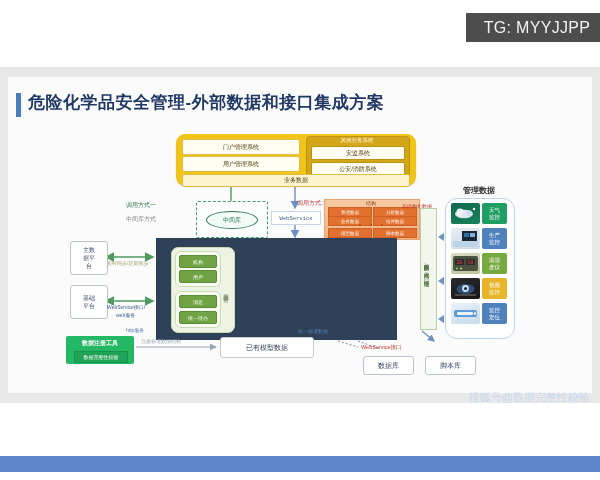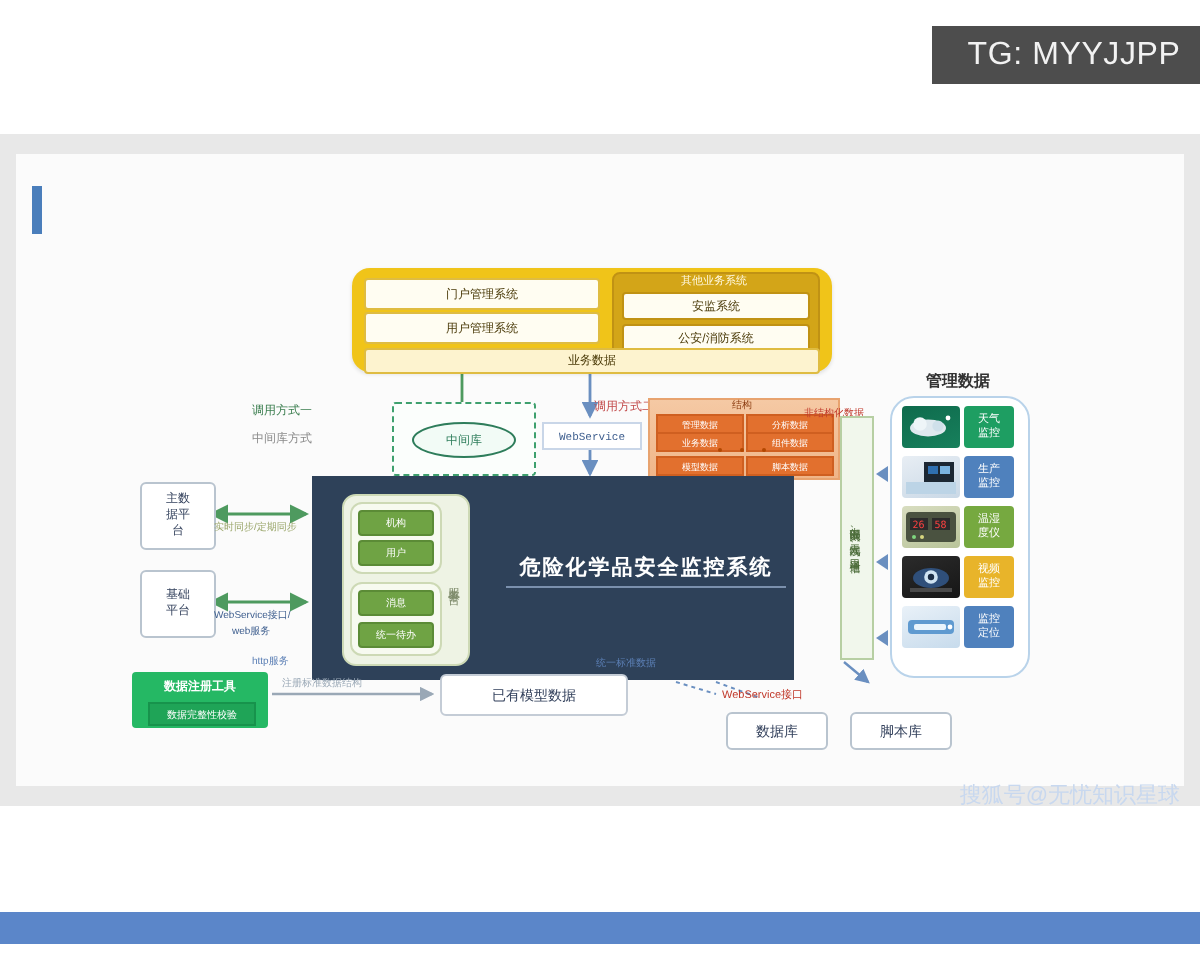--- a/index.html
+++ b/index.html
@@ -135,20 +135,21 @@
 <body>
 
 <div id="page">
 
   <div class="tg-badge">TG: MYYJJPP</div>
 
   <div class="slide">
     <div class="slide-inner">
 
       <div class="title-bar"></div>
+      <div class="title-text">危险化学品安全管理-外部数据和接口集成方案</div>
 
       <div class="diagram">
 
         <svg class="ov" viewBox="0 0 584 268">
           <defs>
             <marker id="ag" markerWidth="6" markerHeight="6" refX="5" refY="3" orient="auto">
               <path d="M0,0 L6,3 L0,6 Z" fill="#4e9a5f"></path>
             </marker>
             <marker id="agl" markerWidth="6" markerHeight="6" refX="1" refY="3" orient="auto">
               <path d="M6,0 L0,3 L6,6 Z" fill="#4e9a5f"></path>
@@ -264,21 +265,20 @@
           <span>用户</span>
           </div>
         <div class="svc-grp" style="left:167px;top:166px;width:44px;height:35px;"></div>
         <div class="gcell" style="left:171px;top:170px;width:36px;">
           <span>消息</span>
           </div>
         <div class="gcell" style="left:171px;top:186px;width:36px;">
           <span>统一待办</span>
           </div>
         <div class="svc-vert">服务平台</div>
-        <div class="bluebox-title">危险化学品安全监控系统</div>
 
         <div class="lbox" style="left:62px;top:116px;">
           <span>
             <span>主数</span><br>
             <span>据平</span><br>
             <span>台</span>
           </span>
         </div>
         <div class="lbox" style="left:62px;top:160px;">
           <span>
@@ -393,16 +393,16 @@
             <span>定位</span>
           </div>
         </div>
 
       </div>
     </div>
 
     <div class="footer"></div>
   </div>
 
-  <div class="footer-txt">搜狐号@无忧知识星球</div>
+  <div class="footer-txt">搜狐号@数据完整性校验</div>
 
 
 </div>
 
 </body></html>

